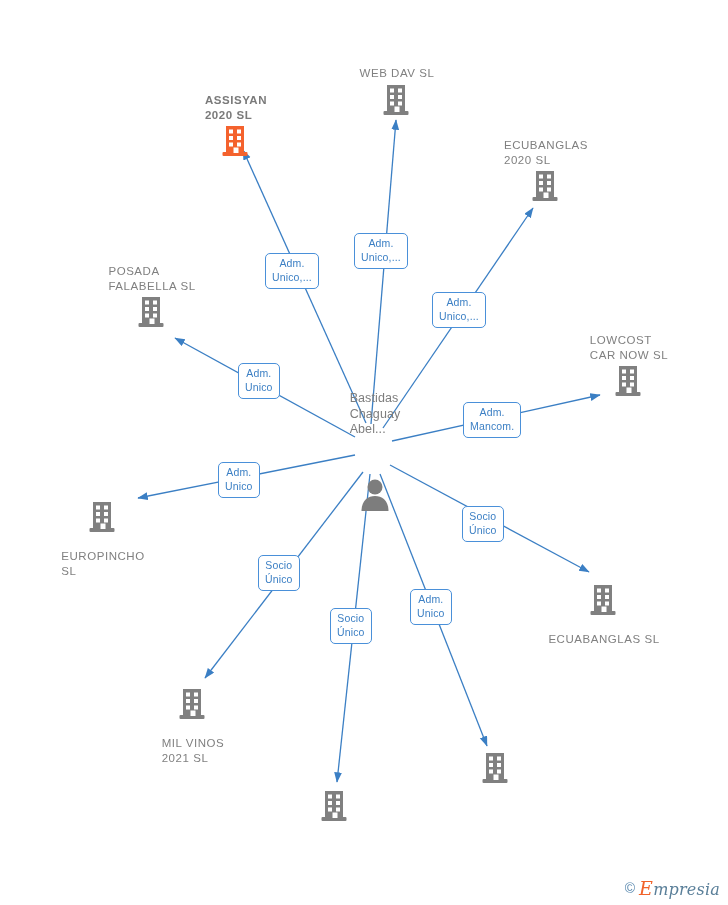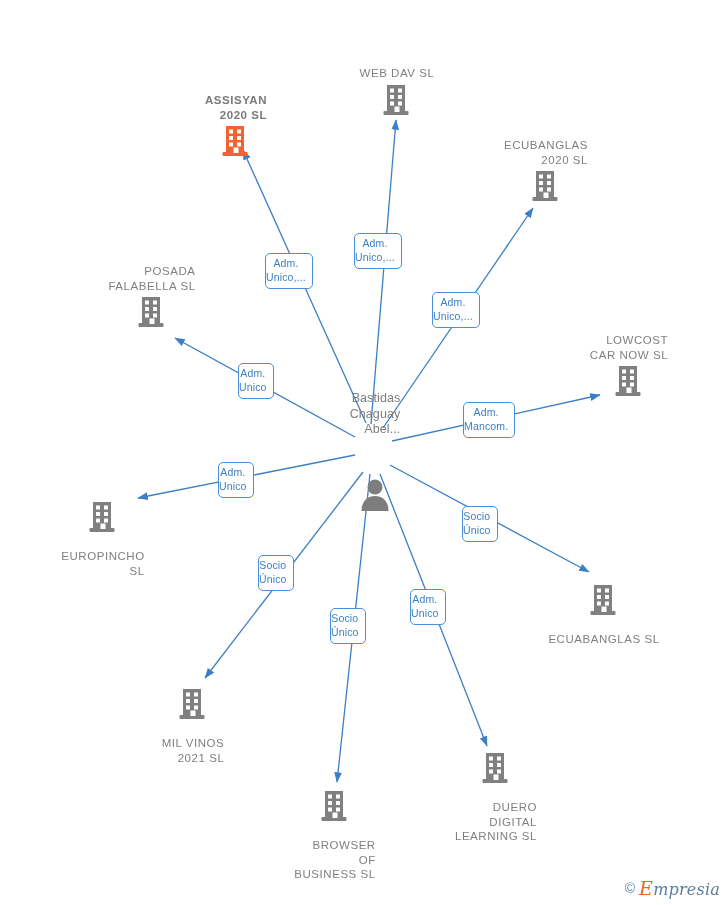--- a/index.html
+++ b/index.html
@@ -22,21 +22,21 @@
     left: 0;
     top: 0;
     width: 728px;
     height: 905px;
     pointer-events: none;
   }
   .node {
     position: absolute;
     width: 150px;
     margin-left: -75px;
-    text-align: right;
+    text-align: left;
     display: flex;
     flex-direction: column;
     align-items: center;
     line-height: 14px;
   }
   .node-label {
     font-size: 11.5px;
     color: #808080;
     letter-spacing: 0.55px;
     white-space: pre-line;
@@ -62,21 +62,21 @@
   .edge-label {
     position: absolute;
     box-sizing: border-box;
     border: 1.3px solid #4a90d9;
     border-radius: 5px;
     background: #ffffff;
     color: #3b7fc4;
     font-size: 10.5px;
     line-height: 13.5px;
     text-align: center;
-    padding: 3px 6px 4px 0;
+    padding: 3px 6px 4px 6px;
     white-space: pre-line;
     letter-spacing: 0.15px;
   }
   .watermark {
     position: absolute;
     right: 8px;
     bottom: 6px;
     display: flex;
     align-items: center;
     gap: 4px;
@@ -247,39 +247,33 @@
             <rect x="5" y="1" width="18" height="27" fill="#808080"></rect>
             <rect x="1.5" y="27" width="25" height="4" rx="1" fill="#808080"></rect>
             <rect x="8" y="4.5" width="4" height="4" fill="#ffffff"></rect>
             <rect x="16" y="4.5" width="4" height="4" fill="#ffffff"></rect>
             <rect x="8" y="11" width="4" height="4" fill="#ffffff"></rect>
             <rect x="16" y="11" width="4" height="4" fill="#ffffff"></rect>
             <rect x="8" y="17.5" width="4" height="4" fill="#ffffff"></rect>
             <rect x="16" y="17.5" width="4" height="4" fill="#ffffff"></rect>
             <rect x="12.5" y="22.5" width="5" height="5.5" fill="#ffffff"></rect>
           </svg></div>
-        <div class="node-label below">DUERO
-DIGITAL
-LEARNING  SL</div>
       </div>
       <div class="node" style="left: 335px; top: 790px;">
         <div class="node-icon"><svg width="30" height="32" viewBox="0 0 30 32" xmlns="http://www.w3.org/2000/svg">
             <rect x="5" y="1" width="18" height="27" fill="#808080"></rect>
             <rect x="1.5" y="27" width="25" height="4" rx="1" fill="#808080"></rect>
             <rect x="8" y="4.5" width="4" height="4" fill="#ffffff"></rect>
             <rect x="16" y="4.5" width="4" height="4" fill="#ffffff"></rect>
             <rect x="8" y="11" width="4" height="4" fill="#ffffff"></rect>
             <rect x="16" y="11" width="4" height="4" fill="#ffffff"></rect>
             <rect x="8" y="17.5" width="4" height="4" fill="#ffffff"></rect>
             <rect x="16" y="17.5" width="4" height="4" fill="#ffffff"></rect>
             <rect x="12.5" y="22.5" width="5" height="5.5" fill="#ffffff"></rect>
           </svg></div>
-        <div class="node-label below">BROWSER
-OF
-BUSINESS SL</div>
       </div>
       <div class="node" style="left: 375px; top: 391px; gap: 40px;">
         <div class="person-label">Bastidas
 Chaguay
 Abel...</div>
         <div class="node-icon"><svg width="34" height="34" viewBox="0 0 34 34" xmlns="http://www.w3.org/2000/svg">
             <circle cx="17" cy="9" r="7.5" fill="#7d7d7d"></circle>
             <path d="M3.5 33 C3.5 22.5 10 18 17 18 C24 18 30.5 22.5 30.5 33 Z" fill="#7d7d7d"></path>
           </svg></div>
       </div>

